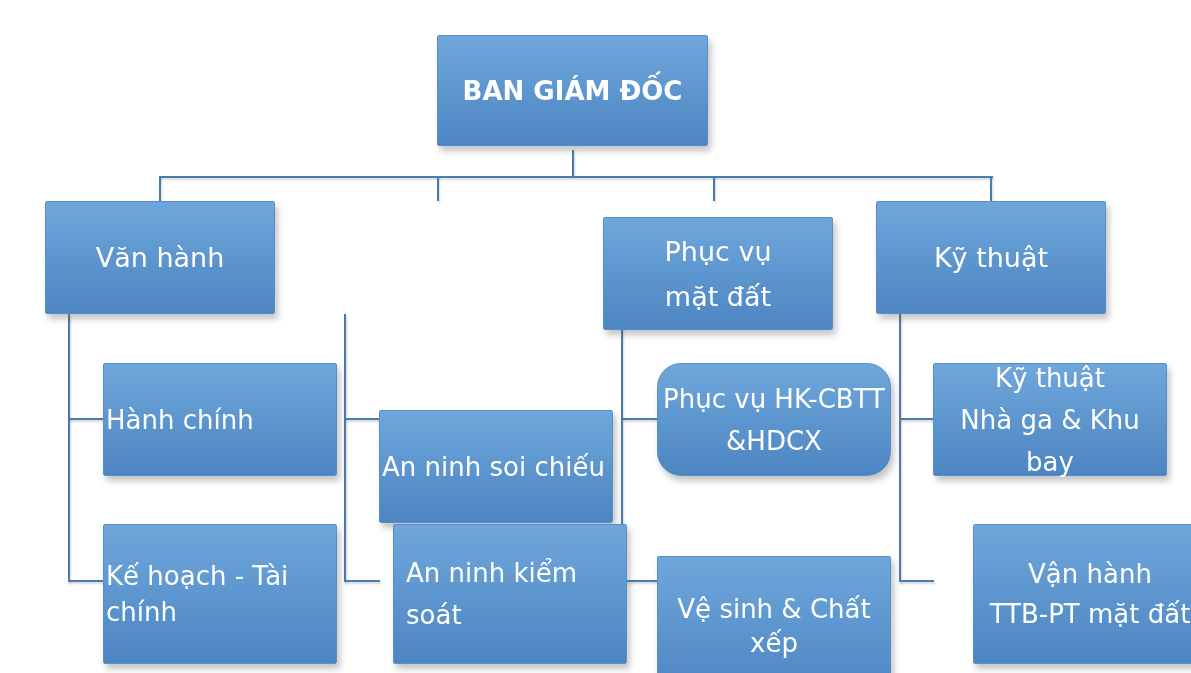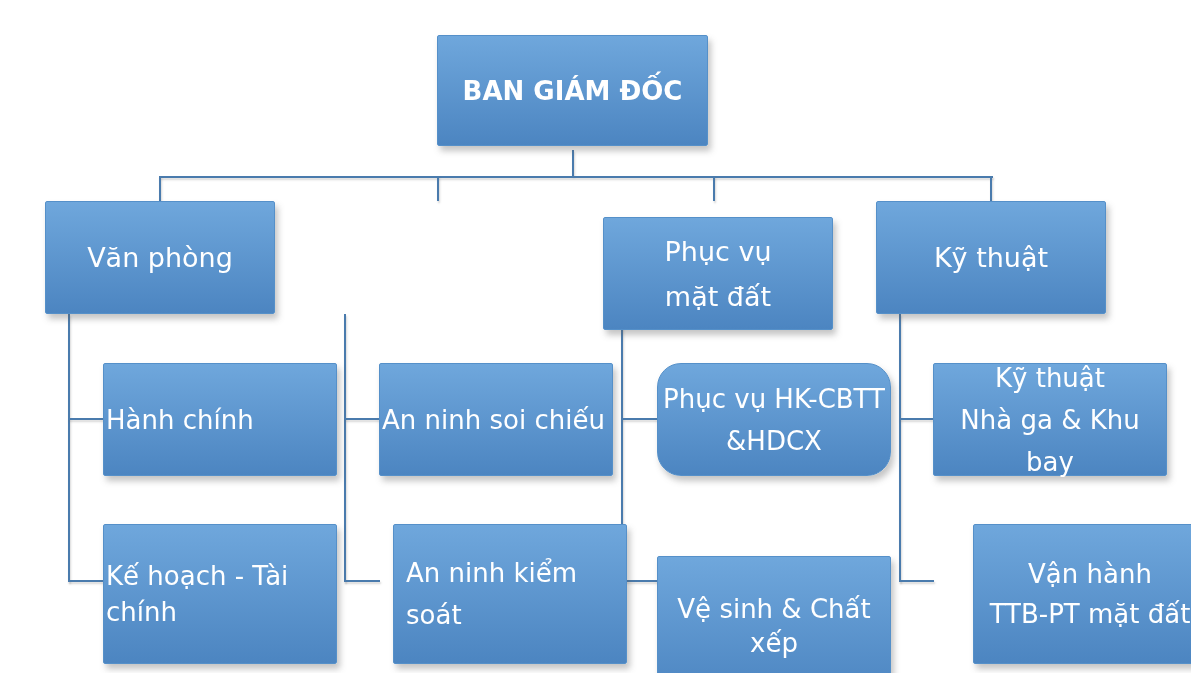--- a/index.html
+++ b/index.html
@@ -85,27 +85,27 @@
   <div class="line v" style="left:621px; top:314px; height:268px;"></div>
   <div class="line h" style="left:621px; top:418px; width:37px;"></div>
   <div class="line h" style="left:621px; top:580px; width:37px;"></div>
 
   <div class="line v" style="left:899px; top:314px; height:268px;"></div>
   <div class="line h" style="left:899px; top:418px; width:35px;"></div>
   <div class="line h" style="left:899px; top:580px; width:35px;"></div>
 
   <div class="node root-node">BAN GIÁM ĐỐC</div>
 
-  <div class="node l2" style="left:45px;">Văn phòng</div>
+  <div class="node l2" style="left:45px;">Văn hành</div>
   <div class="node l2" style="left:603px;margin-top:16px;">Phục vụ
 mặt đất</div>
   <div class="node l2" style="left:876px;">Kỹ thuật</div>
 
   <div class="node child rowA left" style="left:103px;">Hành chính</div>
-  <div class="node child rowA left" style="left:379px;">An ninh soi chiếu</div>
+  <div class="node child rowA left" style="left:379px;margin-top:47px;">An ninh soi chiếu</div>
   <div class="node child rowA" style="left:657px;border-radius:24px;">Phục vụ HK-CBTT
 &amp;HDCX</div>
   <div class="node child rowA" style="left:933px;">Kỹ thuật
 Nhà ga &amp; Khu bay</div>
 
   <div class="node child rowB left lh36" style="left:103px;">Kế hoạch - Tài
 chính</div>
   <div class="node child rowB left" style="left:393px;padding-left:12px;">An ninh kiểm soát</div>
   <div class="node child rowB lh34" style="left:657px;">Vệ sinh &amp; Chất
 xếp</div>

